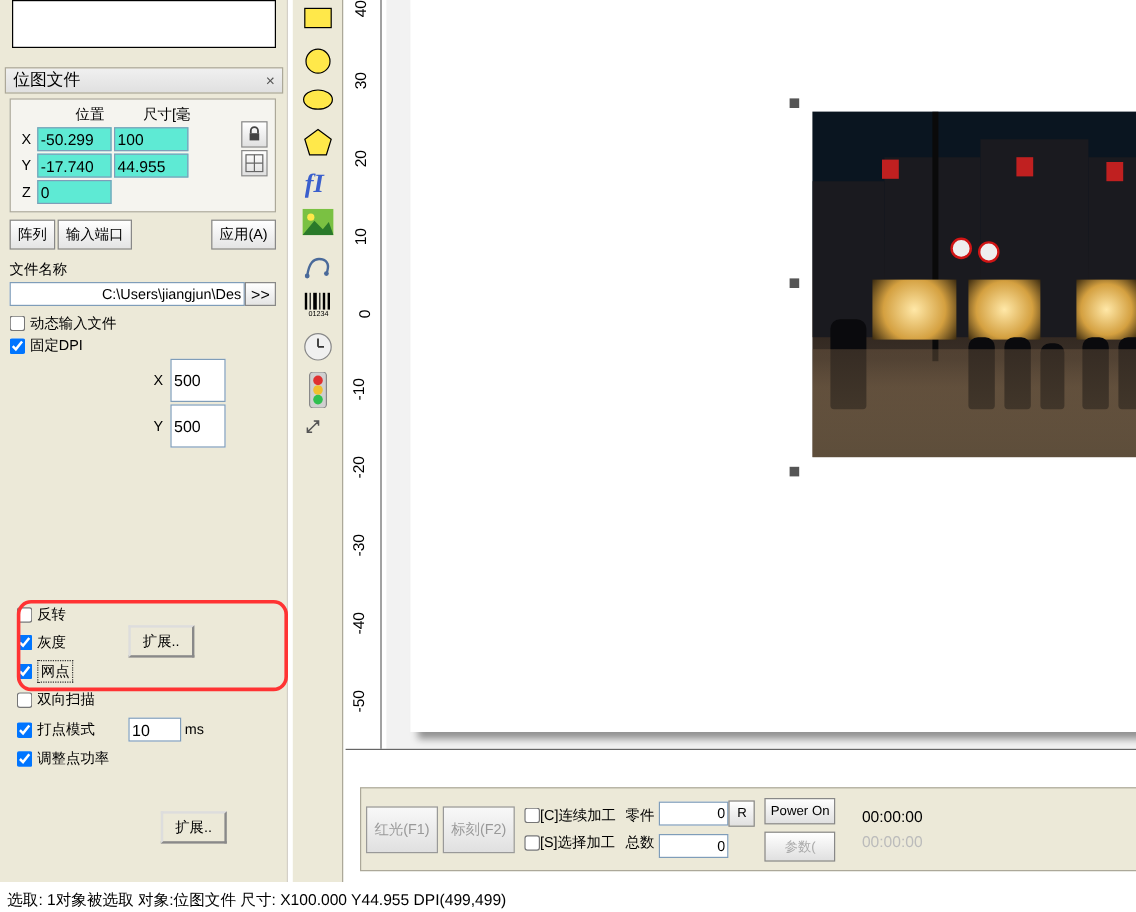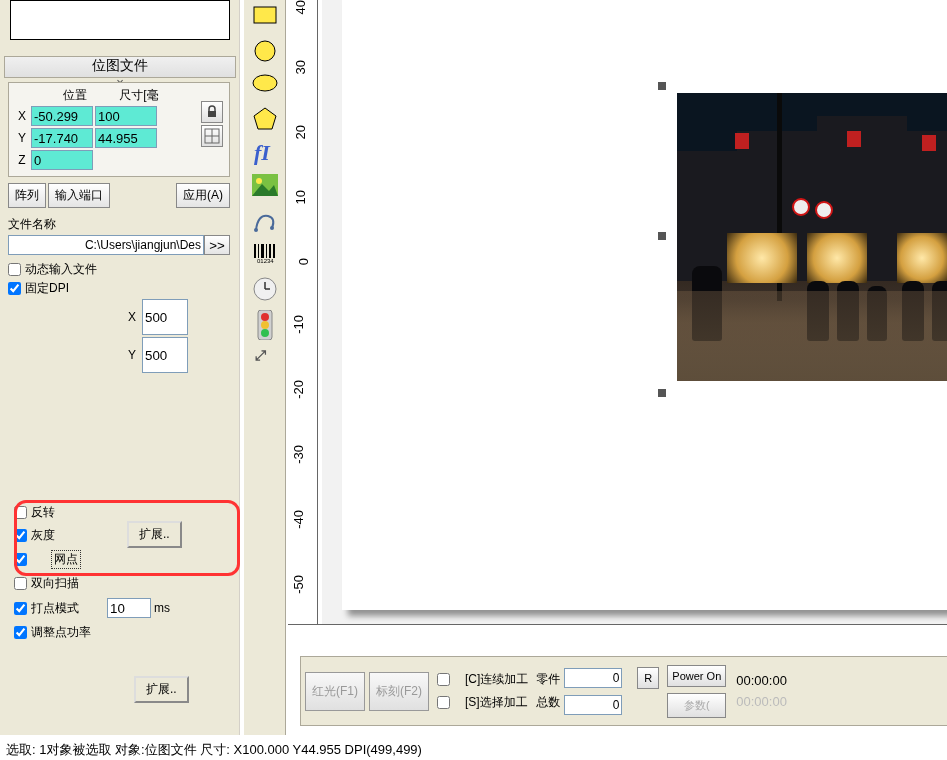--- a/index.html
+++ b/index.html
@@ -31,21 +31,20 @@
   position: absolute;
   left: 4px; top: 56px;
   width: 232px; height: 22px;
   background: linear-gradient(#f0f0f0, #e0e0e0);
   border: 1px solid #aca899;
   display: flex;
   align-items: center;
   justify-content: space-between;
   padding: 0 6px;
   font-size: 14px;
-  flex-direction: column;
 }
 .panel-header .close-x {
   font-family: Arial;
   font-size: 13px;
   color: #555;
   cursor: pointer;
 }
 .panel-body {
   position: absolute;
   left: 8px; top: 82px;
@@ -191,21 +190,21 @@
   position: absolute;
   left: 300px; top: 656px;
   width: 650px; height: 70px;
   background: #ece9d8;
   border: 1px solid #aca899;
   display: flex; align-items: center;
   padding: 4px;
 }
 .bb-btn { border: 1px solid #999; background: linear-gradient(#f8f8f8,#e0e0e0); padding: 10px 6px; font-size: 12px; color: #999; margin-right: 4px; }
 .bb-col { display: flex; flex-direction: column; gap: 6px; margin-left: 4px; }
-.bb-row { display: flex; align-items: center; gap: 15px; }
+.bb-row { display: flex; align-items: center; gap: 0; }
 .bb-row input[type="text"] { width: 58px; height: 20px; border: 1px solid #7f9db9; font-family: Arial; font-size: 12px; padding: 0 2px; text-align: right; }
 .bb-small-btn { width: 22px; height: 22px; border: 1px solid #888; background: linear-gradient(#fff,#e0e0e0); font-family: Arial; font-size: 11px; }
 .bb-power { border: 1px solid #888; background: linear-gradient(#fff,#e0e0e0); font-family: Arial; padding: 4px 4px; font-size: 11px; }
 .bb-time { font-family: Arial; font-size: 13px; }
 .status-bar {
   position: absolute;
   left: 0; bottom: 0;
   width: 947px; height: 22px;
   background: #fff;
   padding: 3px 6px;
@@ -292,21 +291,21 @@
       <span>反转</span>
     </div>
     <div style="display:flex; align-items:flex-start;">
       <div>
         <div class="chk-row">
           <input type="checkbox" checked="" style="">
           <span>灰度</span>
         </div>
         <div class="chk-row">
           <input type="checkbox" checked="" style="">
-          <span style="border:1px dotted #333; padding:0 2px;margin-left:20px;">网点</span>
+          <span style="border:1px dotted #333; padding:0 2px;">网点</span>
         </div>
       </div>
       <button class="ext-btn" style="margin-left:46px;">扩展..</button>
     </div>
     <div class="chk-row">
       <input type="checkbox" style="">
       <span>双向扫描</span>
     </div>
     <div class="chk-row">
       <input type="checkbox" checked="" style="">
@@ -469,19 +468,19 @@
         <button class="bb-small-btn">R</button>
       </div>
     <div class="bb-row">
         <input type="text" value="0" style="">
       </div>
   </div>
   <div class="bb-col" style="margin-left:8px;">
     <button class="bb-power">Power On</button>
     <button class="bb-power" style="color:#aaa;">参数(</button>
   </div>
-  <div class="bb-col" style="margin-left:10px;">
+  <div class="bb-col" style="margin-left:22px;">
     <span class="bb-time">00:00:00</span>
     <span class="bb-time" style="color:#bbb;">00:00:00</span>
   </div>
 </div>
 
 <div class="status-bar">选取: 1对象被选取 对象:位图文件 尺寸: X100.000 Y44.955 DPI(499,499)</div>
 
 </body></html>

